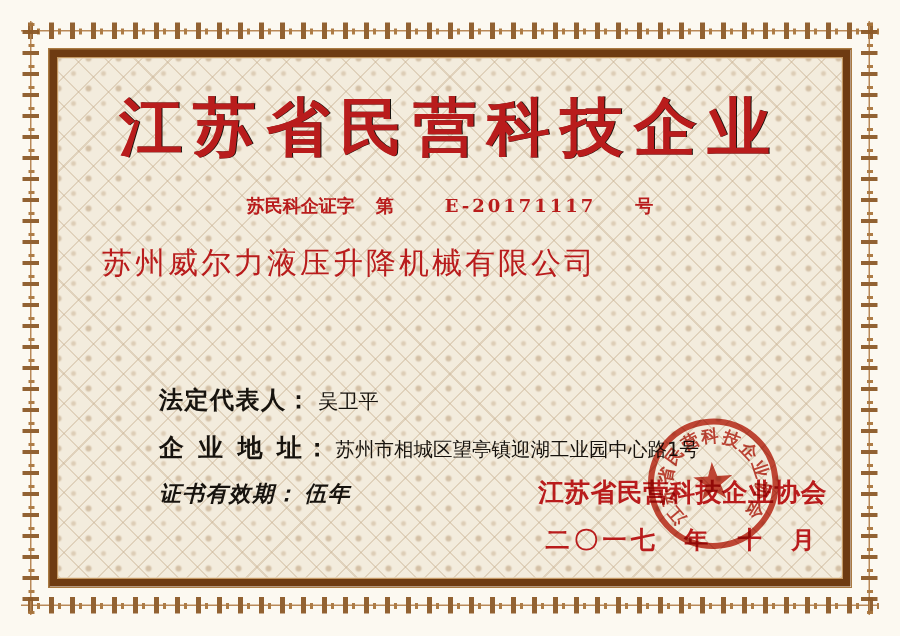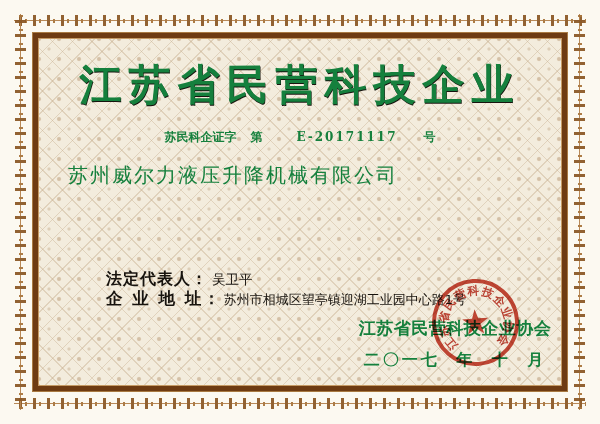--- a/index.html
+++ b/index.html
@@ -52,21 +52,21 @@
     background-color: #f3ecdd;
     background-image:
       radial-gradient(circle, rgba(186,156,120,.55) 0 1.4px, rgba(186,156,120,0) 2.6px),
       radial-gradient(circle, rgba(186,156,120,.38) 0 1px, rgba(186,156,120,0) 2.2px),
       repeating-linear-gradient(45deg, rgba(198,174,142,.42) 0 1px, transparent 1px 14px),
       repeating-linear-gradient(-45deg, rgba(198,174,142,.42) 0 1px, transparent 1px 14px);
     background-size: 20px 20px, 20px 20px, auto auto, auto auto;
     background-position: 10px 10px, 0 0, 0 0, 0 0;
   }
   
-  .txt { position: absolute; color: #15803d; }
+  .txt { position: absolute; color: #b91c1c; }
   .title {
     top: 57px; left: 0; width: 600px;
     text-align: center;
     font-family: "DejaVu Serif", serif;
     font-size: 42px; font-weight: 900;
     letter-spacing: 7px;
     text-shadow: 0.6px 0.6px 0 #17130e;
   }
   .certno {
     top: 129px; left: 0; width: 600px;
@@ -85,21 +85,21 @@
   }
   .clause {
     top: 188px; left: 64px; width: 496px;
     font-size: 17.5px; font-weight: bold;
     line-height: 31px;
     text-indent: 2.3em;
     white-space: pre-wrap;
     letter-spacing: 0.5px;
   }
   .row { position: absolute; left: 106px; white-space: nowrap; color: #17130e; }
-  .row-rep   { top: 257px; margin-top: 12px; }
+  .row-rep   { top: 257px; }
   .row-addr  { top: 288px; }
   .row-valid { top: 319px; }
   .row .lbl  { font-size: 16px; font-weight: bold; letter-spacing: 1px; vertical-align: baseline; }
   .row-addr .lbl { font-size: 16.5px; letter-spacing: 2px; }
   .row .val  { font-size: 13.5px; font-weight: 500; margin-left: 4px; }
   .row-addr .val { font-size: 13px; margin-left: 2px; }
   .row-valid .lbl, .row-valid .val {
     font-family: "DejaVu Serif", serif;
     font-style: italic; font-weight: bold;
     font-size: 14.5px; letter-spacing: 1px;
@@ -166,20 +166,23 @@
 
 
   <div class="row row-rep">
     <span class="lbl">法定代表人：</span><span class="val">吴卫平</span>
   </div>
 
   <div class="row row-addr">
     <span class="lbl">企 业 地 址：</span><span class="val">苏州市相城区望亭镇迎湖工业园中心路1号</span>
   </div>
 
+  <div class="row row-valid">
+    <span class="lbl">证书有效期：</span><span class="val">伍年</span>
+  </div>
 
   <div class="txt date">二〇一七 年 十 月</div>
 
   <div class="txt issuer">江苏省民营科技企业协会</div>
 
   <div class="seal">
     <div class="seal-ring"></div>
     <div class="seal-star">★</div>
     <div class="seal-arc">
         <span class="seal-char" style="transform: translate(-50%, -50%) rotate(-126deg) translateY(-32px);">江</span>

